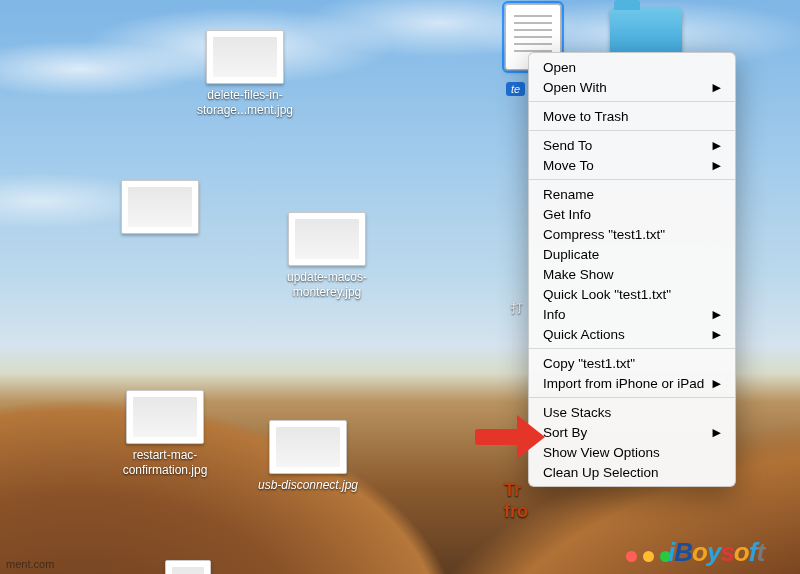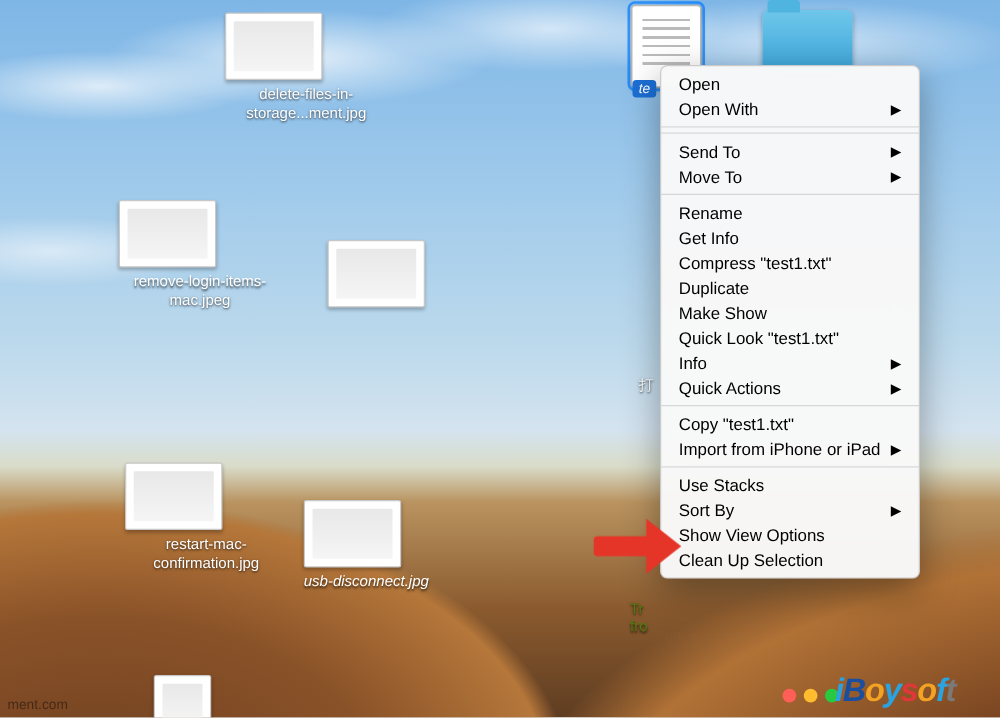--- a/index.html
+++ b/index.html
@@ -19,21 +19,21 @@
   .clouds {
     position:absolute; inset:0;
     background:
       radial-gradient(ellipse 180px 40px at 10% 12%, rgba(255,255,255,.7), transparent 70%),
       radial-gradient(ellipse 220px 55px at 30% 8%, rgba(255,255,255,.75), transparent 70%),
       radial-gradient(ellipse 200px 50px at 55% 4%, rgba(255,255,255,.65), transparent 70%),
       radial-gradient(ellipse 250px 50px at 80% 6%, rgba(255,255,255,.6), transparent 70%),
       radial-gradient(ellipse 180px 40px at 5% 35%, rgba(255,255,255,.55), transparent 70%);
   }
   
-  .dicon { position:absolute; width:130px; display:flex; flex-direction:column; align-items:flex-start; gap:4px; cursor:default; }
+  .dicon { position:absolute; width:130px; display:flex; flex-direction:column; align-items:center; gap:4px; cursor:default;margin-top:20px; }
   .thumb { width:78px; height:54px; background:#fff; border:1px solid #c8c8c8; border-radius:2px; box-shadow:0 2px 3px rgba(0,0,0,.25); position:relative; overflow:hidden; }
   .thumb::after { content:""; position:absolute; inset:6px; background:linear-gradient(180deg,#e8e8e8,#f5f5f5); border-radius:1px; }
   .thumb.small { width:46px; height:46px; }
   .dlabel { color:#fff; font-size:12px; font-weight:500; text-align:center; text-shadow:0 1px 2px rgba(0,0,0,.8); line-height:1.25; word-break:break-word; max-width:130px; }
   .docicon { position:absolute; width:56px; height:66px; background:#fff; border:1px solid #b8b8b8; border-radius:3px; box-shadow:0 2px 4px rgba(0,0,0,.3); }
   .docicon::before{content:"";position:absolute;top:10px;left:8px;right:8px;height:40px;background:repeating-linear-gradient(180deg,#bbb 0 2px,transparent 2px 7px);}
   .docsel { outline:2px solid rgba(0,122,255,.7); outline-offset:1px; }
   .docsel-label { background:#1c6fd6; color:#fff; padding:1px 5px; border-radius:3px; font-size:11px; position:absolute; }
   .folder { position:absolute; width:72px; height:52px; background:linear-gradient(180deg,#6fc7ea,#3ba4da); border-radius:5px; box-shadow:0 2px 4px rgba(0,0,0,.3); }
   .folder::before{content:"";position:absolute;top:-8px;left:4px;width:26px;height:10px;background:#4fb4e0;border-radius:3px 3px 0 0;}
@@ -66,57 +66,60 @@
   <div class="clouds"></div>
 </div>
 
 <div id="icons-layer">
     <div class="dicon" style="left: 180px; top: 10px;">
       <div class="thumb"></div>
       <div class="dlabel">delete-files-in-storage...ment.jpg</div>
     </div>
     <div class="dicon" style="left: 95px; top: 160px;">
       <div class="thumb"></div>
-      <div class="dlabel">remove-login-items-mac.jpeg</div>
     </div>
     <div class="dicon" style="left: 262px; top: 192px;">
       <div class="thumb"></div>
+      <div class="dlabel">update-macos-monterey.jpg</div>
     </div>
     <div class="dicon" style="left: 100px; top: 370px;">
       <div class="thumb"></div>
       <div class="dlabel">restart-mac-confirmation.jpg</div>
     </div>
     <div class="dicon" style="left: 243px; top: 400px; font-style: italic;">
       <div class="thumb"></div>
       <div class="dlabel">usb-disconnect.jpg</div>
     </div>
     <div class="dicon" style="left: 123px; top: 540px;">
       <div class="thumb small"></div>
     </div>
   </div>
 
 <div class="docicon docsel" style="top:4px; left:505px;"></div>
-<span class="docsel-label" style="top:64px; left:506px;font-style:italic;">te</span>
+<span class="docsel-label" style="top:82px; left:506px;font-style:italic;">te</span>
 
 <div class="folder" style="top:8px; left:610px;"></div>
 
 <span style="position:absolute; top:300px; left:511px; color:#fff; font-size:12px; text-shadow:0 1px 2px rgba(0,0,0,.8);">打</span>
 
-<span style="position:absolute; top:480px; left:504px; color:#4d7c0f; font-size:12px; font-weight:400; text-shadow:0 1px 2px rgba(0,0,0,.8); white-space:pre;">Tr
+<span style="position:absolute; top:480px; left:504px; color:#c2410c; font-size:18px; font-weight:700; text-shadow:0 1px 2px rgba(0,0,0,.8); white-space:pre;">Tr
 fro</span>
 
 <div class="menu" id="ctx">
     <div class="mi">
       <span>Open</span>
     </div>
     <div class="mi">
       <span>Open With</span>
       <span class="sub">▶</span>
     </div>
     <div class="sep"></div>
+    <div class="mi">
+      <span>Move to Trash</span>
+    </div>
     <div class="sep"></div>
     <div class="mi">
       <span>Send To</span>
       <span class="sub">▶</span>
     </div>
     <div class="mi">
       <span>Move To</span>
       <span class="sub">▶</span>
     </div>
     <div class="sep"></div>

